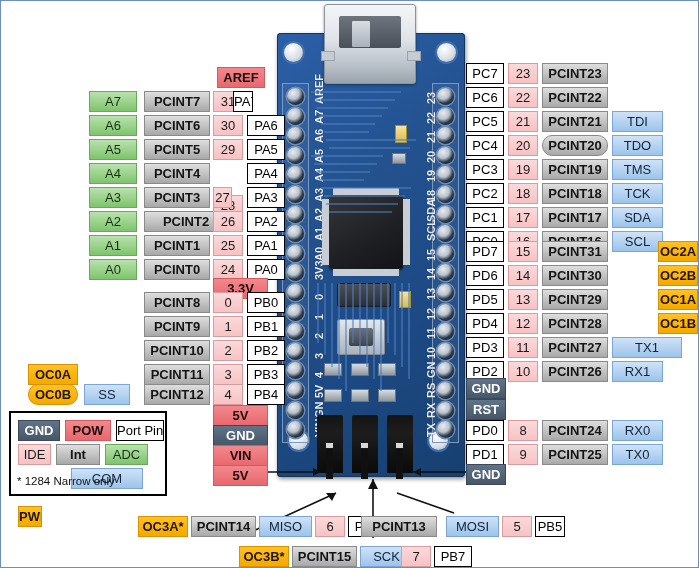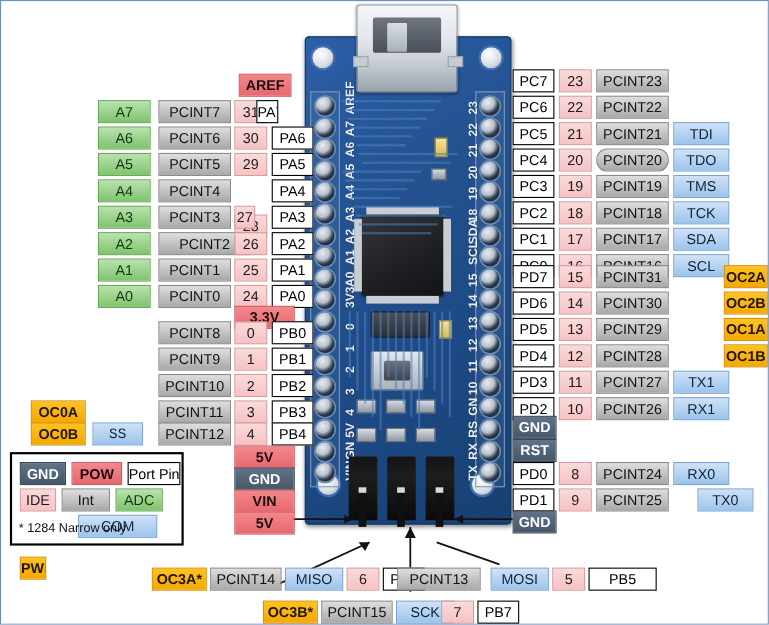--- a/index.html
+++ b/index.html
@@ -19,21 +19,21 @@
     height:21px;
     line-height:20px;
     text-align:center;
     font-size:13px;
     color:#1a1a1a;
     box-sizing:border-box;
     white-space:nowrap;
     overflow:hidden;
   }
   .c-adc{ background:linear-gradient(to bottom,#b9e2ad,#7ec46c); border:1px solid #6aa95c; color:#163314;}
-  .c-int{ background:linear-gradient(to bottom,#dedede,#a8a8a8); border:1px solid #8a8a8a; color:#141414;}
+  .c-int{ background:linear-gradient(to bottom,#dedede,#a8a8a8); border:1px solid #8a8a8a; color:#141414;font-weight:bold;}
   .c-ide{ background:linear-gradient(to bottom,#fadadb,#f7c2c3); border:1px solid #d89c9e; color:#1a1a1a;}
   .c-port{background:#ffffff; border:1.5px solid #000000; color:#000;}
   .c-pow{ background:linear-gradient(to bottom,#f2888c,#e8686e); border:1px solid #cf5a60; color:#1c0c0d; font-weight:bold;}
   .c-gnd{ background:linear-gradient(to bottom,#607388,#455768); border:1px solid #3a4957; color:#ffffff; font-weight:bold;}
   .c-com{ background:linear-gradient(to bottom,#cfe2f7,#9cc4ec); border:1px solid #7ba6d4; color:#10243a;}
   .c-pwm{ background:linear-gradient(to bottom,#ffc220,#f5a800); border:1px solid #d79200; color:#201500; font-weight:bold;}
 
   
   #legend{position:absolute;left:8px;top:410px;width:158px;height:85px;
           background:#fff;border:2px solid #000;box-sizing:border-box;}
@@ -310,22 +310,22 @@
       <div class="cell c-int" style="left: 143px; top: 315px; width: 66px;">PCINT9</div>
       <div class="cell c-ide" style="left: 212px; top: 315px; width: 30px;">1</div>
       <div class="cell c-port" style="left: 246px; top: 315px; width: 38px;">PB1</div>
       <div class="cell c-int" style="left: 143px; top: 339px; width: 66px;">PCINT10</div>
       <div class="cell c-ide" style="left: 212px; top: 339px; width: 30px;">2</div>
       <div class="cell c-port" style="left: 246px; top: 339px; width: 38px;">PB2</div>
       <div class="cell c-pwm" style="left: 27px; top: 363px; width: 50px;">OC0A</div>
       <div class="cell c-int" style="left: 143px; top: 363px; width: 66px;">PCINT11</div>
       <div class="cell c-ide" style="left: 212px; top: 363px; width: 30px;">3</div>
       <div class="cell c-port" style="left: 246px; top: 363px; width: 38px;">PB3</div>
-      <div class="cell c-pwm" style="left: 27px; top: 383px; width: 50px;">OC0B</div>
-      <div class="cell c-com" style="left: 83px; top: 383px; width: 46px; font-family: Liberation Mono, monospace;">SS</div>
+      <div class="cell c-pwm" style="left: 27px; top: 383px; width: 50px; border-radius: 10px;">OC0B</div>
+      <div class="cell c-com" style="left: 83px; top: 383px; width: 46px;">SS</div>
       <div class="cell c-int" style="left: 143px; top: 383px; width: 66px;">PCINT12</div>
       <div class="cell c-ide" style="left: 212px; top: 383px; width: 30px;">4</div>
       <div class="cell c-port" style="left: 246px; top: 383px; width: 38px;">PB4</div>
       <div class="cell c-pow" style="left: 212px; top: 404px; width: 55px;">5V</div>
       <div class="cell c-gnd" style="left: 212px; top: 424px; width: 55px;">GND</div>
       <div class="cell c-pow" style="left: 212px; top: 444px; width: 55px;">VIN</div>
       <div class="cell c-pow" style="left: 212px; top: 464px; width: 55px;">5V</div>
     </div>
 
   <div id="right-col">
@@ -371,48 +371,48 @@
       <div class="cell c-ide" style="left: 507px; top: 288px; width: 30px;">13</div>
       <div class="cell c-int" style="left: 541px; top: 288px; width: 66px;">PCINT29</div>
       <div class="cell c-pwm" style="left: 657px; top: 288px; width: 40px;">OC1A</div>
       <div class="cell c-port" style="left: 465px; top: 312px; width: 38px;">PD4</div>
       <div class="cell c-ide" style="left: 507px; top: 312px; width: 30px;">12</div>
       <div class="cell c-int" style="left: 541px; top: 312px; width: 66px;">PCINT28</div>
       <div class="cell c-pwm" style="left: 657px; top: 312px; width: 40px;">OC1B</div>
       <div class="cell c-port" style="left: 465px; top: 336px; width: 38px;">PD3</div>
       <div class="cell c-ide" style="left: 507px; top: 336px; width: 30px;">11</div>
       <div class="cell c-int" style="left: 541px; top: 336px; width: 66px;">PCINT27</div>
-      <div class="cell c-com" style="left: 611px; top: 336px; width: 51px;">TX1</div>
+      <div class="cell c-com" style="left: 611px; top: 336px; width: 70px;">TX1</div>
       <div class="cell c-port" style="left: 465px; top: 360px; width: 38px;">PD2</div>
       <div class="cell c-ide" style="left: 507px; top: 360px; width: 30px;">10</div>
       <div class="cell c-int" style="left: 541px; top: 360px; width: 66px;">PCINT26</div>
       <div class="cell c-com" style="left: 611px; top: 360px; width: 51px;">RX1</div>
       <div class="cell c-gnd" style="left: 465px; top: 377px; width: 40px;">GND</div>
       <div class="cell c-gnd" style="left: 465px; top: 398px; width: 40px;">RST</div>
       <div class="cell c-port" style="left: 465px; top: 419px; width: 38px;">PD0</div>
       <div class="cell c-ide" style="left: 507px; top: 419px; width: 30px;">8</div>
       <div class="cell c-int" style="left: 541px; top: 419px; width: 66px;">PCINT24</div>
       <div class="cell c-com" style="left: 611px; top: 419px; width: 51px;">RX0</div>
       <div class="cell c-port" style="left: 465px; top: 443px; width: 38px;">PD1</div>
       <div class="cell c-ide" style="left: 507px; top: 443px; width: 30px;">9</div>
       <div class="cell c-int" style="left: 541px; top: 443px; width: 66px;">PCINT25</div>
-      <div class="cell c-com" style="left: 611px; top: 443px; width: 51px; margin-left: 22px;">TX0</div>
+      <div class="cell c-com" style="left: 611px; top: 443px; width: 51px;">TX0</div>
       <div class="cell c-gnd" style="left: 465px; top: 463px; width: 40px;">GND</div>
     </div>
 
   <div id="bottom-col">
       <div class="cell c-pwm" style="left: 137px; top: 515px; width: 50px;">OC3A*</div>
       <div class="cell c-int" style="left: 190px; top: 515px; width: 65px;">PCINT14</div>
       <div class="cell c-com" style="left: 258px; top: 515px; width: 53px;">MISO</div>
       <div class="cell c-ide" style="left: 314px; top: 515px; width: 30px;">6</div>
       <div class="cell c-port" style="left: 347px; top: 515px; width: 38px;">PB6</div>
       <div class="cell c-int" style="left: 360px; top: 515px; width: 76px;">PCINT13</div>
       <div class="cell c-com" style="left: 445px; top: 515px; width: 53px;">MOSI</div>
       <div class="cell c-ide" style="left: 501px; top: 515px; width: 30px;">5</div>
-      <div class="cell c-port" style="left: 534px; top: 515px; width: 62px;">PB5</div>
+      <div class="cell c-port" style="left: 534px; top: 515px; width: 30px;">PB5</div>
       <div class="cell c-pwm" style="left: 238px; top: 545px; width: 50px;">OC3B*</div>
       <div class="cell c-int" style="left: 291px; top: 545px; width: 65px;">PCINT15</div>
       <div class="cell c-com" style="left: 359px; top: 545px; width: 53px;">SCK</div>
       <div class="cell c-ide" style="left: 400px; top: 545px; width: 30px;">7</div>
       <div class="cell c-port" style="left: 433px; top: 545px; width: 38px;">PB7</div>
     </div>
 
   <div id="legend">
     <div class="cell c-gnd" style="left:7px;top:7px;width:42px;">GND</div>
     <div class="cell c-pow" style="left:54px;top:7px;width:46px;">POW</div>

